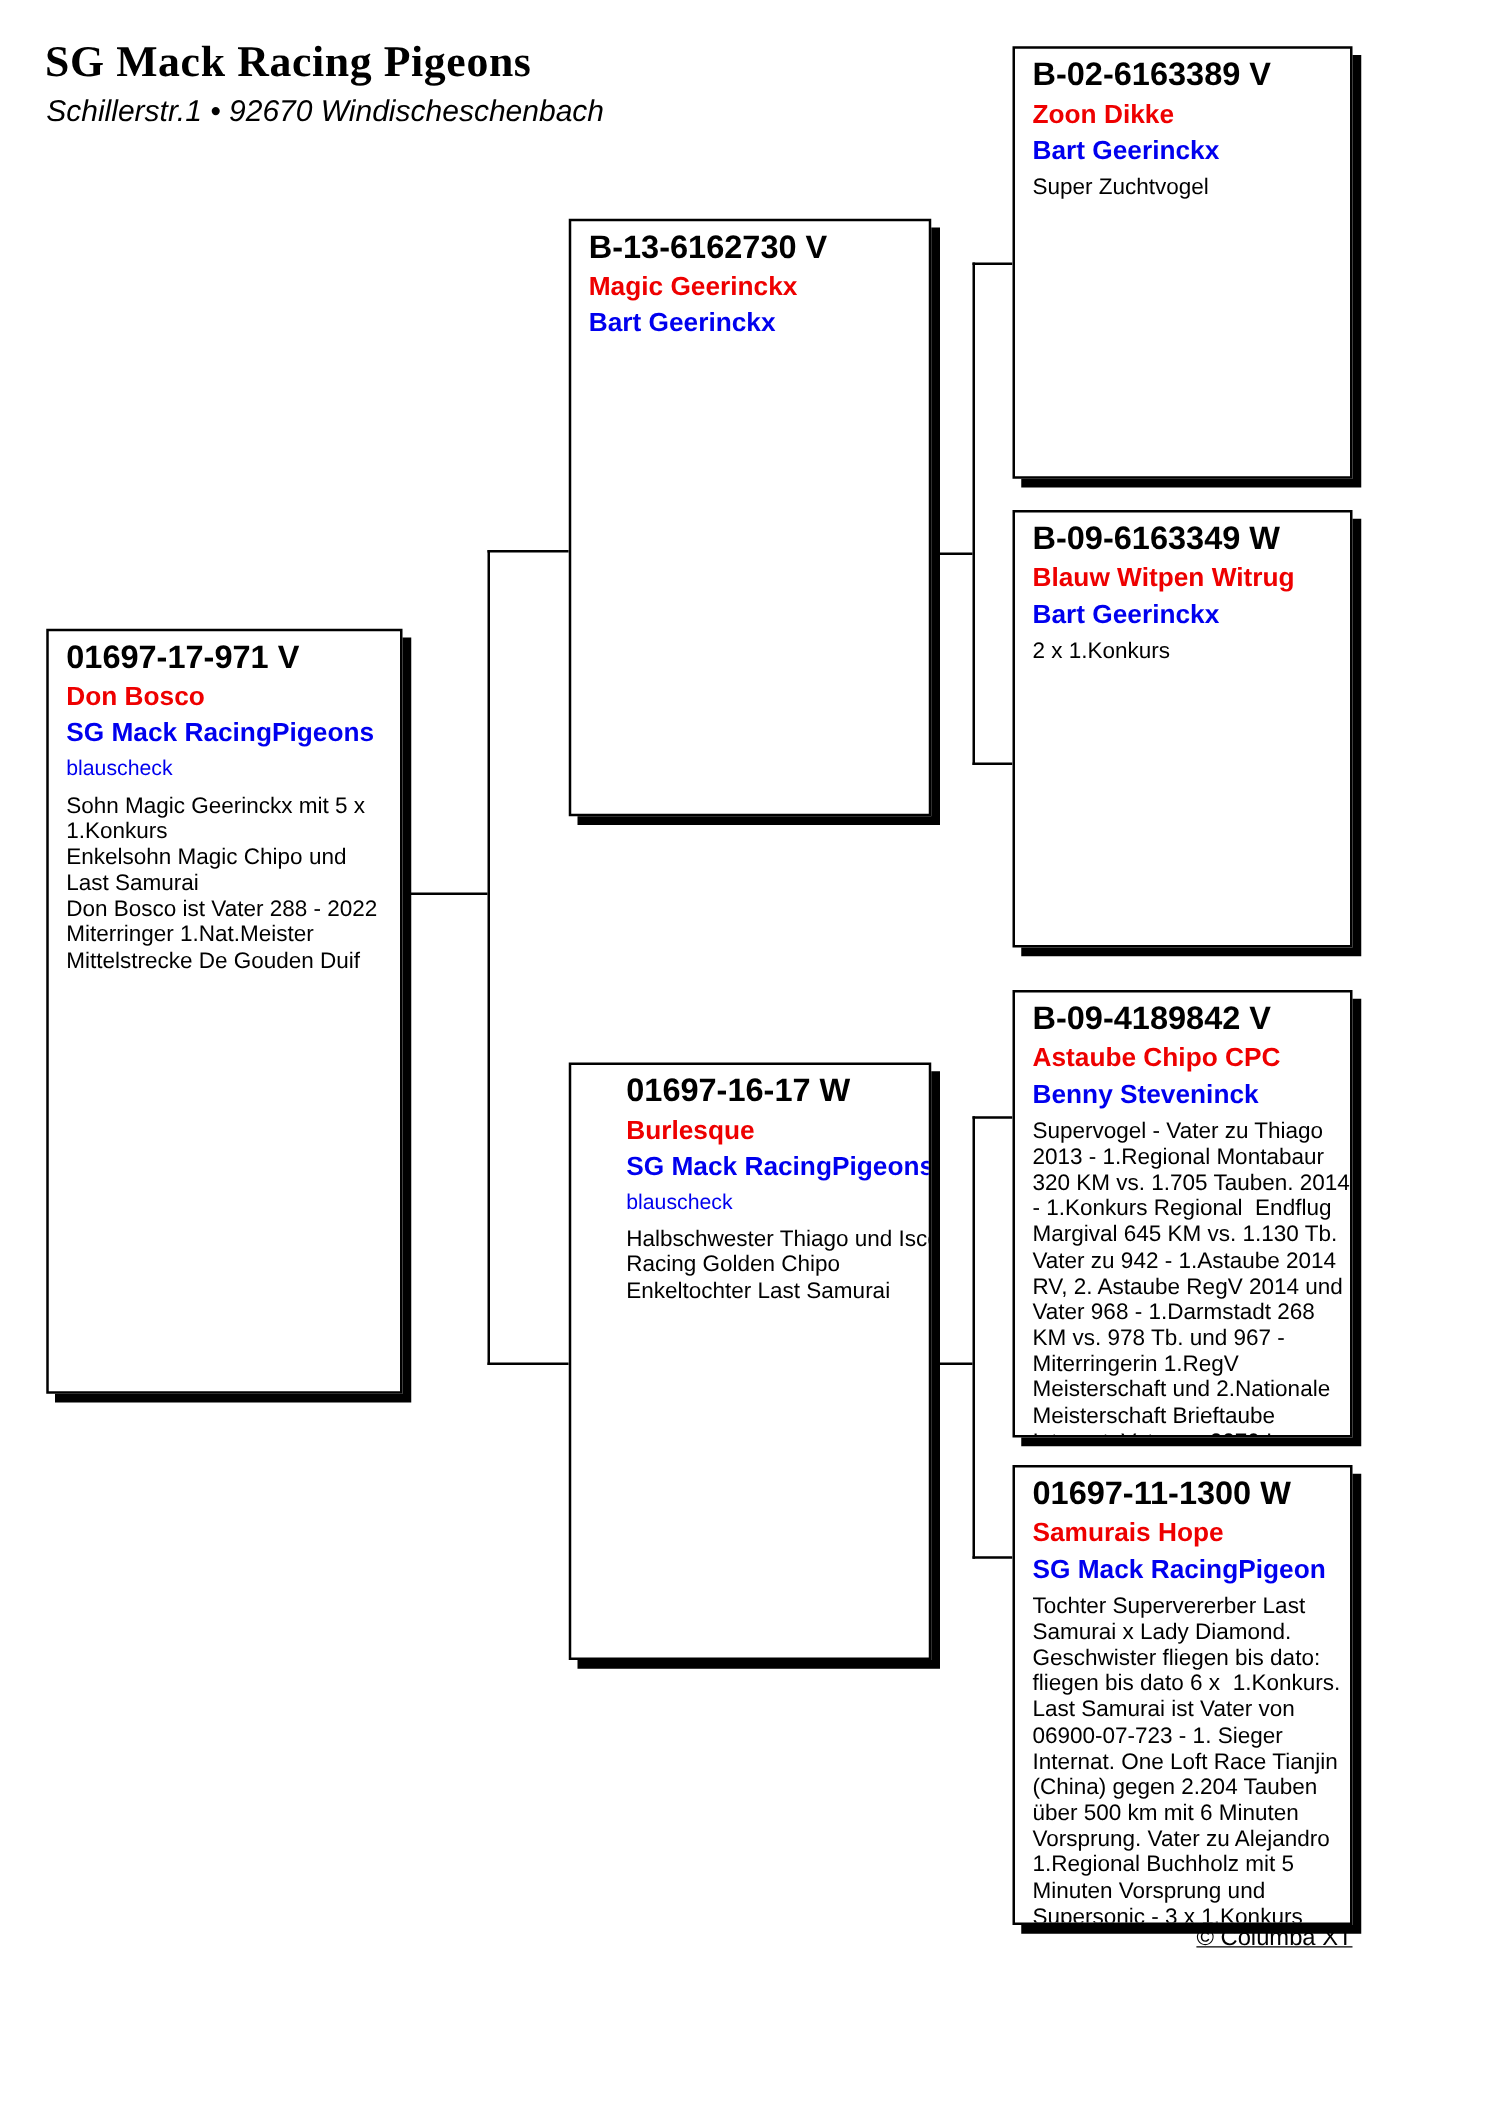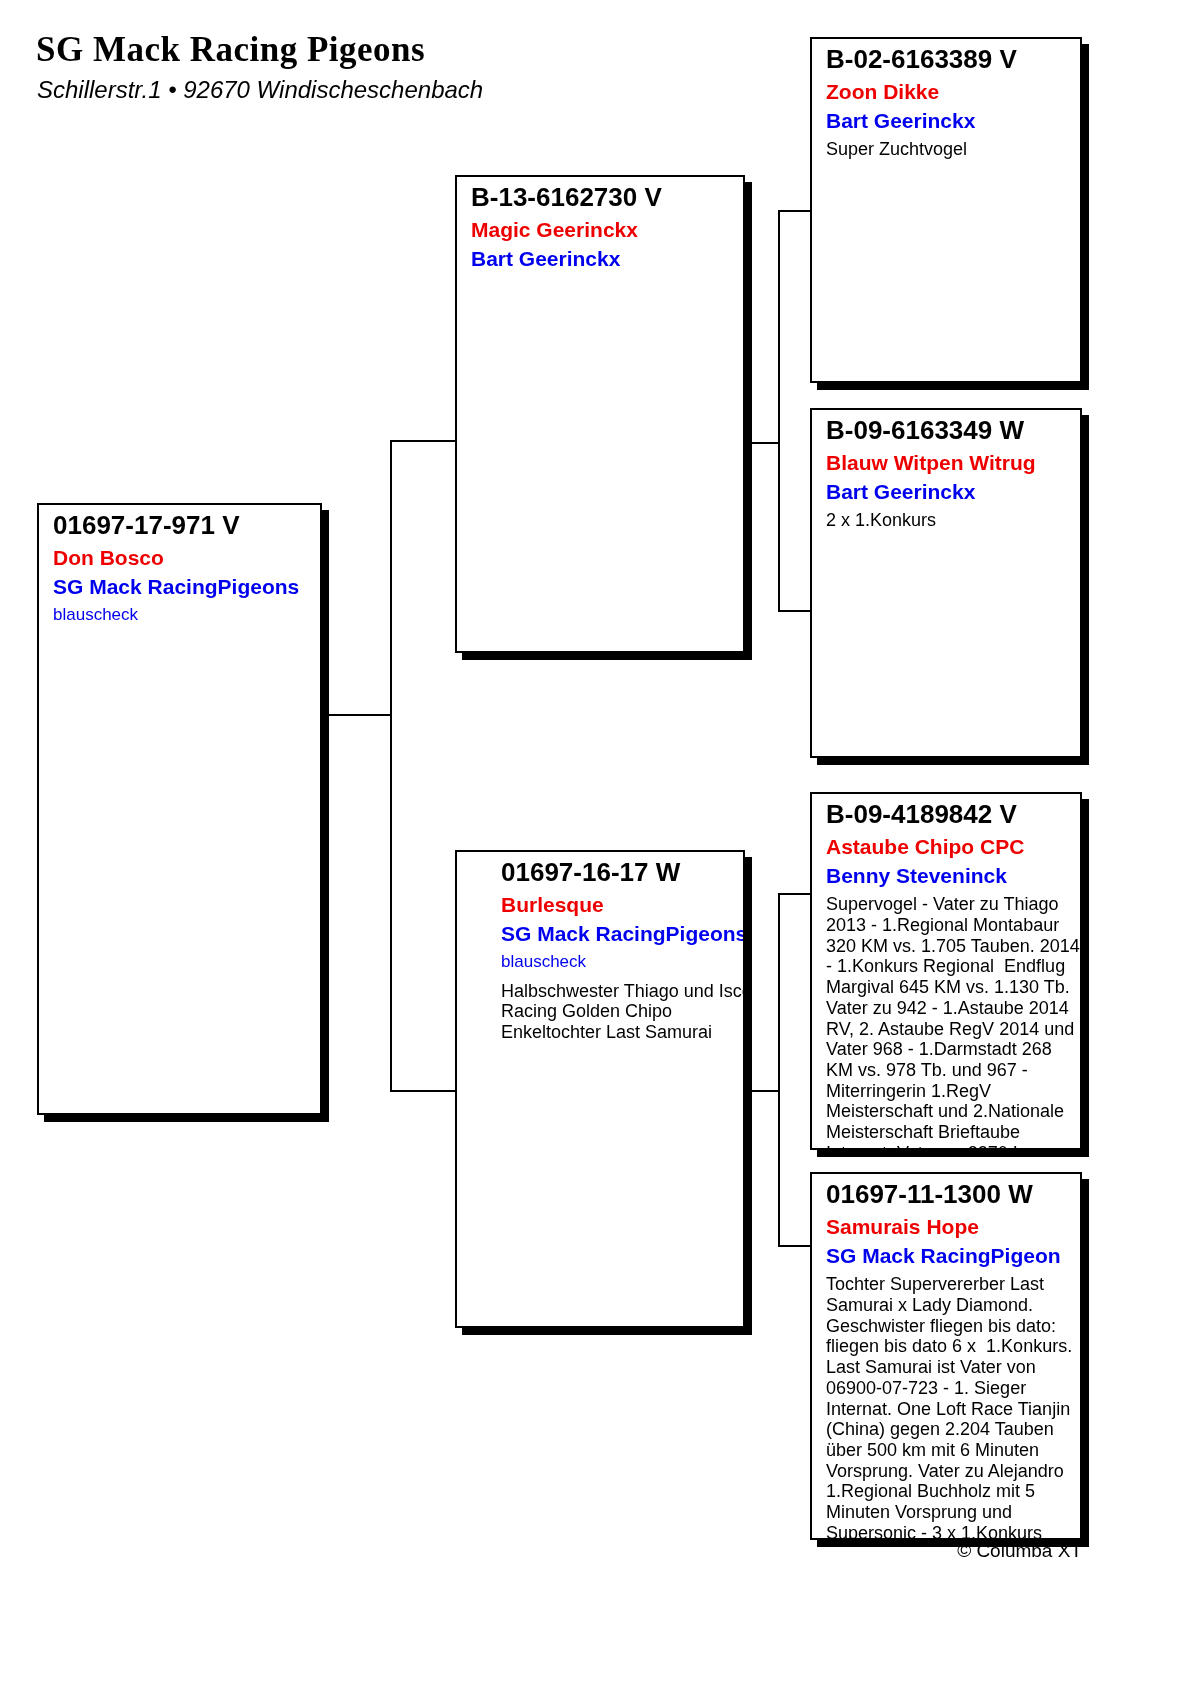--- a/index.html
+++ b/index.html
@@ -71,21 +71,21 @@
   #c-magic-out     { left:745px; top:442px;  width:33px; }
   #c-trunk2        { left:778px; top:210px;  height:402px; }
   #c-zoon-in       { left:778px; top:210px;  width:32px; }
   #c-blauw-in      { left:778px; top:610px;  width:32px; }
   #c-burl-out      { left:745px; top:1090px; width:33px; }
   #c-trunk3        { left:778px; top:893px;  height:354px; }
   #c-golden-in     { left:778px; top:893px;  width:32px; }
   #c-samurais-in   { left:778px; top:1245px; width:32px; }
 
   
-  .copyright { position:absolute; right:118px; top:1540px; font-size:19px; }
+  .copyright { position:absolute; right:118px; top:1540px; font-size:19px;text-decoration:underline; }
 </style>
 </head>
 <body>
 
 <div id="page">
 
   <div class="header-title">SG Mack Racing Pigeons</div>
   <div class="header-address">Schillerstr.1 • 92670 Windischeschenbach</div>
 
 
@@ -100,20 +100,27 @@
   <div class="hline" id="c-burl-out"></div>
   <div class="vline" id="c-trunk3"></div>
   <div class="hline" id="c-golden-in"></div>
   <div class="hline" id="c-samurais-in"></div>
 
   <div class="pbox" id="box-don-bosco">
     <div class="ring">01697-17-971 V</div>
     <div class="name">Don Bosco</div>
     <div class="owner">SG Mack RacingPigeons</div>
     <div class="colorline">blauscheck</div>
+    <div class="notes">Sohn Magic Geerinckx mit 5 x
+1.Konkurs
+Enkelsohn Magic Chipo und
+Last Samurai
+Don Bosco ist Vater 288 - 2022
+Miterringer 1.Nat.Meister
+Mittelstrecke De Gouden Duif</div>
   </div>
 
   <div class="pbox" id="box-magic">
     <div class="ring">B-13-6162730 V</div>
     <div class="name">Magic Geerinckx</div>
     <div class="owner">Bart Geerinckx</div>
 
   </div>
 
   <div class="pbox" id="box-burlesque">

